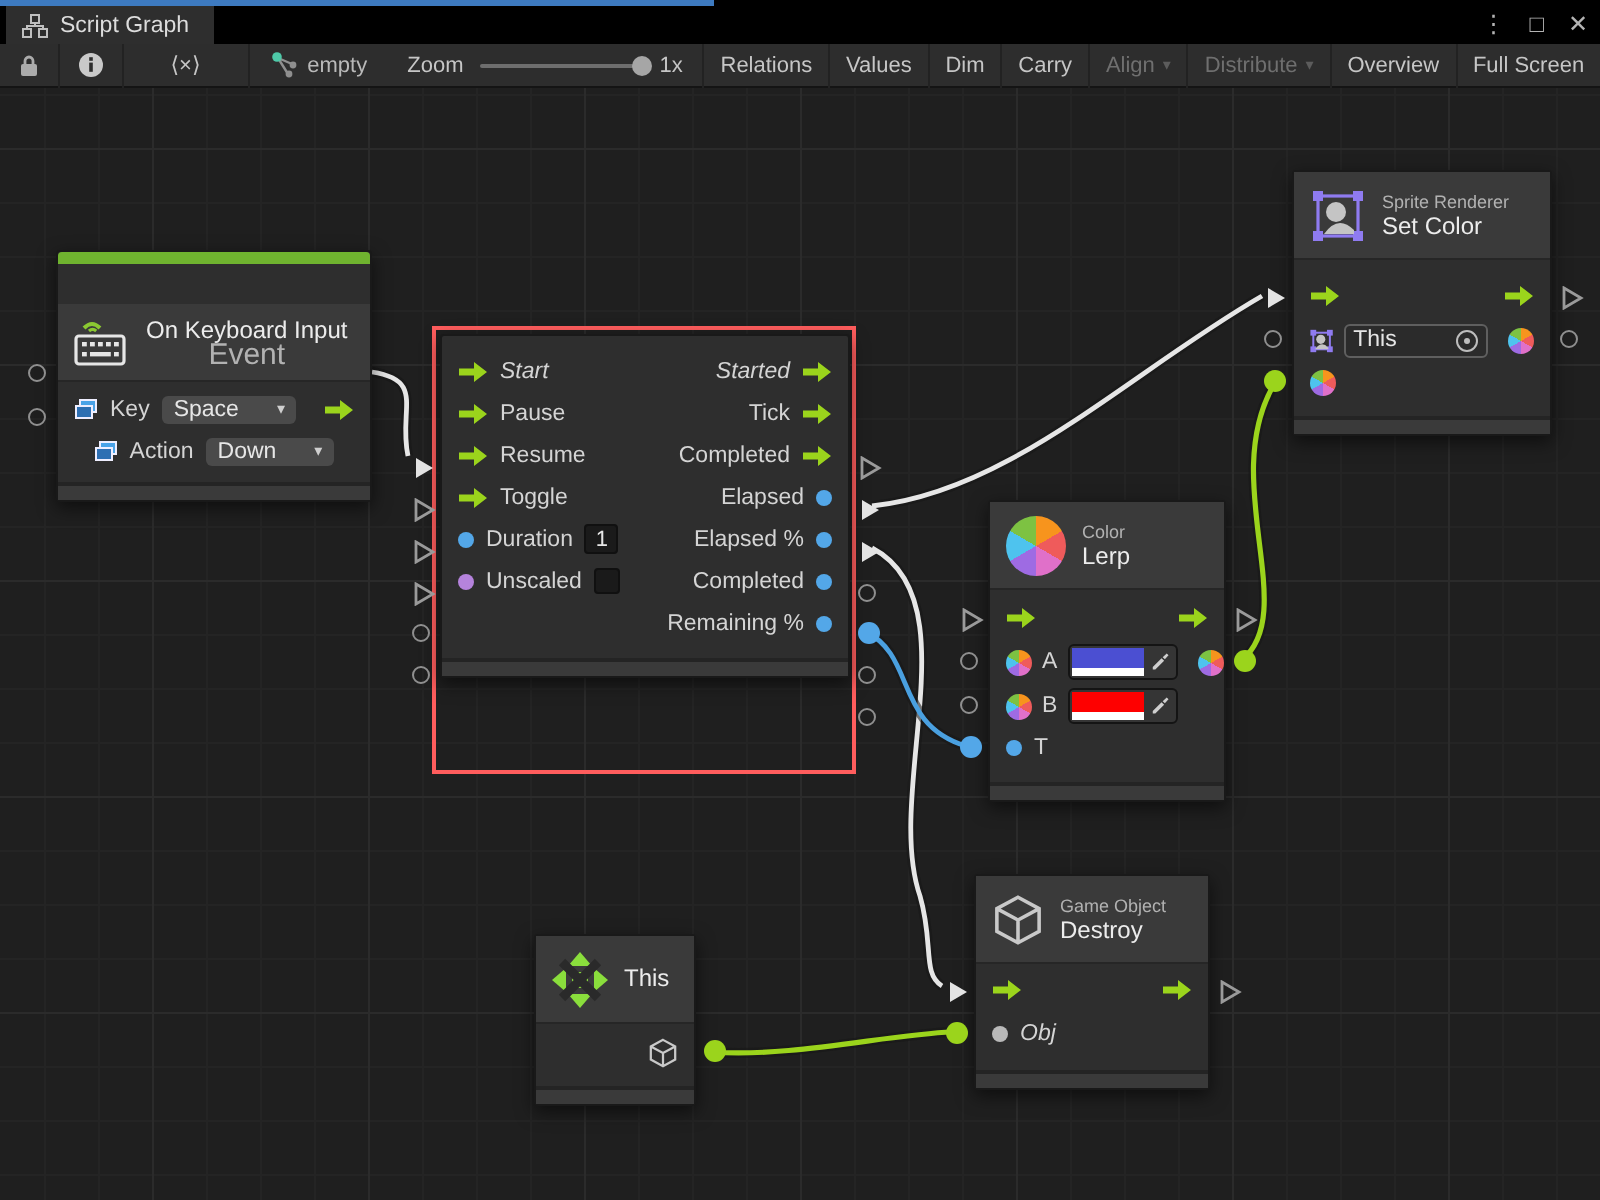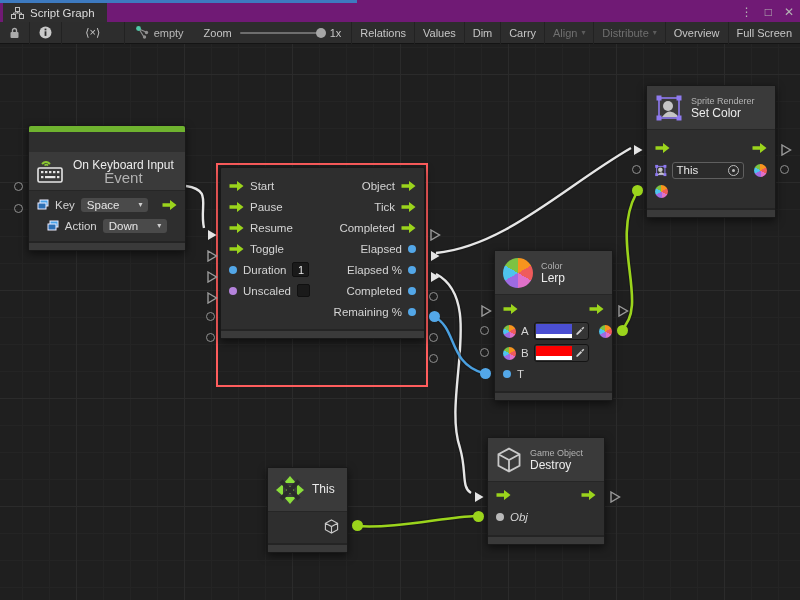--- a/index.html
+++ b/index.html
@@ -1,20 +1,20 @@
 <!DOCTYPE html>
 <html style="--accent-flow-green: #9bd41c; --wire-white: #e6e6e6; --wire-blue: #4aa0e0; --port-blue: #53a7e8; --port-purple: #b583dc; --selection-red: #ff5d5d; --event-bar-green: #6fb32f; --focus-line-blue: #3d7ac0; --swatch-a-blue: #4b4fd2; --swatch-b-red: #fe0000;"><head>
 <meta charset="utf-8">
 <style>
   html,body{margin:0;padding:0;background:#111;}
   *{box-sizing:border-box;font-family:"Liberation Sans","DejaVu Sans",sans-serif;}
   .window{position:relative;width:800px;height:600px;background:#1f1f1f;overflow:hidden;user-select:none;}
 
   
-  .titlebar{position:absolute;left:0;top:0;width:800px;height:22px;background:#701a75;}
+  .titlebar{position:absolute;left:0;top:0;width:800px;height:22px;background:#000000;}
   .focus-line{position:absolute;left:0;top:0;width:357px;height:3px;background:var(--focus-line-blue);}
   .tab{position:absolute;left:3px;top:3px;height:19px;background:#2e2e2e;display:flex;align-items:center;gap:6px;
        padding:0 12px 0 8px;color:#dcdcdc;font-size:11.5px;}
   .win-controls{position:absolute;right:6px;top:3px;height:18px;display:flex;align-items:center;gap:12px;
        color:#b4b4b4;font-size:12px;}
   .win-controls span{cursor:default;line-height:18px;}
 
   
   .toolbar{position:absolute;left:0;top:22px;width:800px;height:22px;background:#2d2d2d;
            border-bottom:1px solid #141414;display:flex;align-items:center;color:#c6c6c6;font-size:11px;}
@@ -261,29 +261,29 @@
         </span>
       </div>
     </div>
     <div class="nfoot"></div>
     <span class="oport circ" style="left:-15px;top:56px;"></span>
     <span class="oport circ" style="left:-15px;top:78px;"></span>
   </div>
 
   <div class="node" style="left:220px;top:167px;width:205px;">
     <div class="nbody" style="padding:7px 0 4px;">
-      <div class="nrow" style="height:21px;">
+      <div class="nrow" style="height:21px;font-style:italic;">
         <span class="flow-arrow">
             <svg width="15" height="10" viewBox="0 0 14 10">
               <path d="M0 3.2 h7.5 V0 L14 5 L7.5 10 V6.8 H0 z" style="fill:var(--accent-flow-green)"></path>
             </svg>
           </span>
         <span class="rlab">Start</span>
         <span class="rspace"></span>
-        <span class="rlab">Object</span>
+        <span class="rlab">Started</span>
         <span class="flow-arrow">
             <svg width="15" height="10" viewBox="0 0 14 10">
               <path d="M0 3.2 h7.5 V0 L14 5 L7.5 10 V6.8 H0 z" style="fill:var(--accent-flow-green)"></path>
             </svg>
           </span>
       </div>
       <div class="nrow" style="height:21px;">
         <span class="flow-arrow">
             <svg width="15" height="10" viewBox="0 0 14 10">
               <path d="M0 3.2 h7.5 V0 L14 5 L7.5 10 V6.8 H0 z" style="fill:var(--accent-flow-green)"></path>

